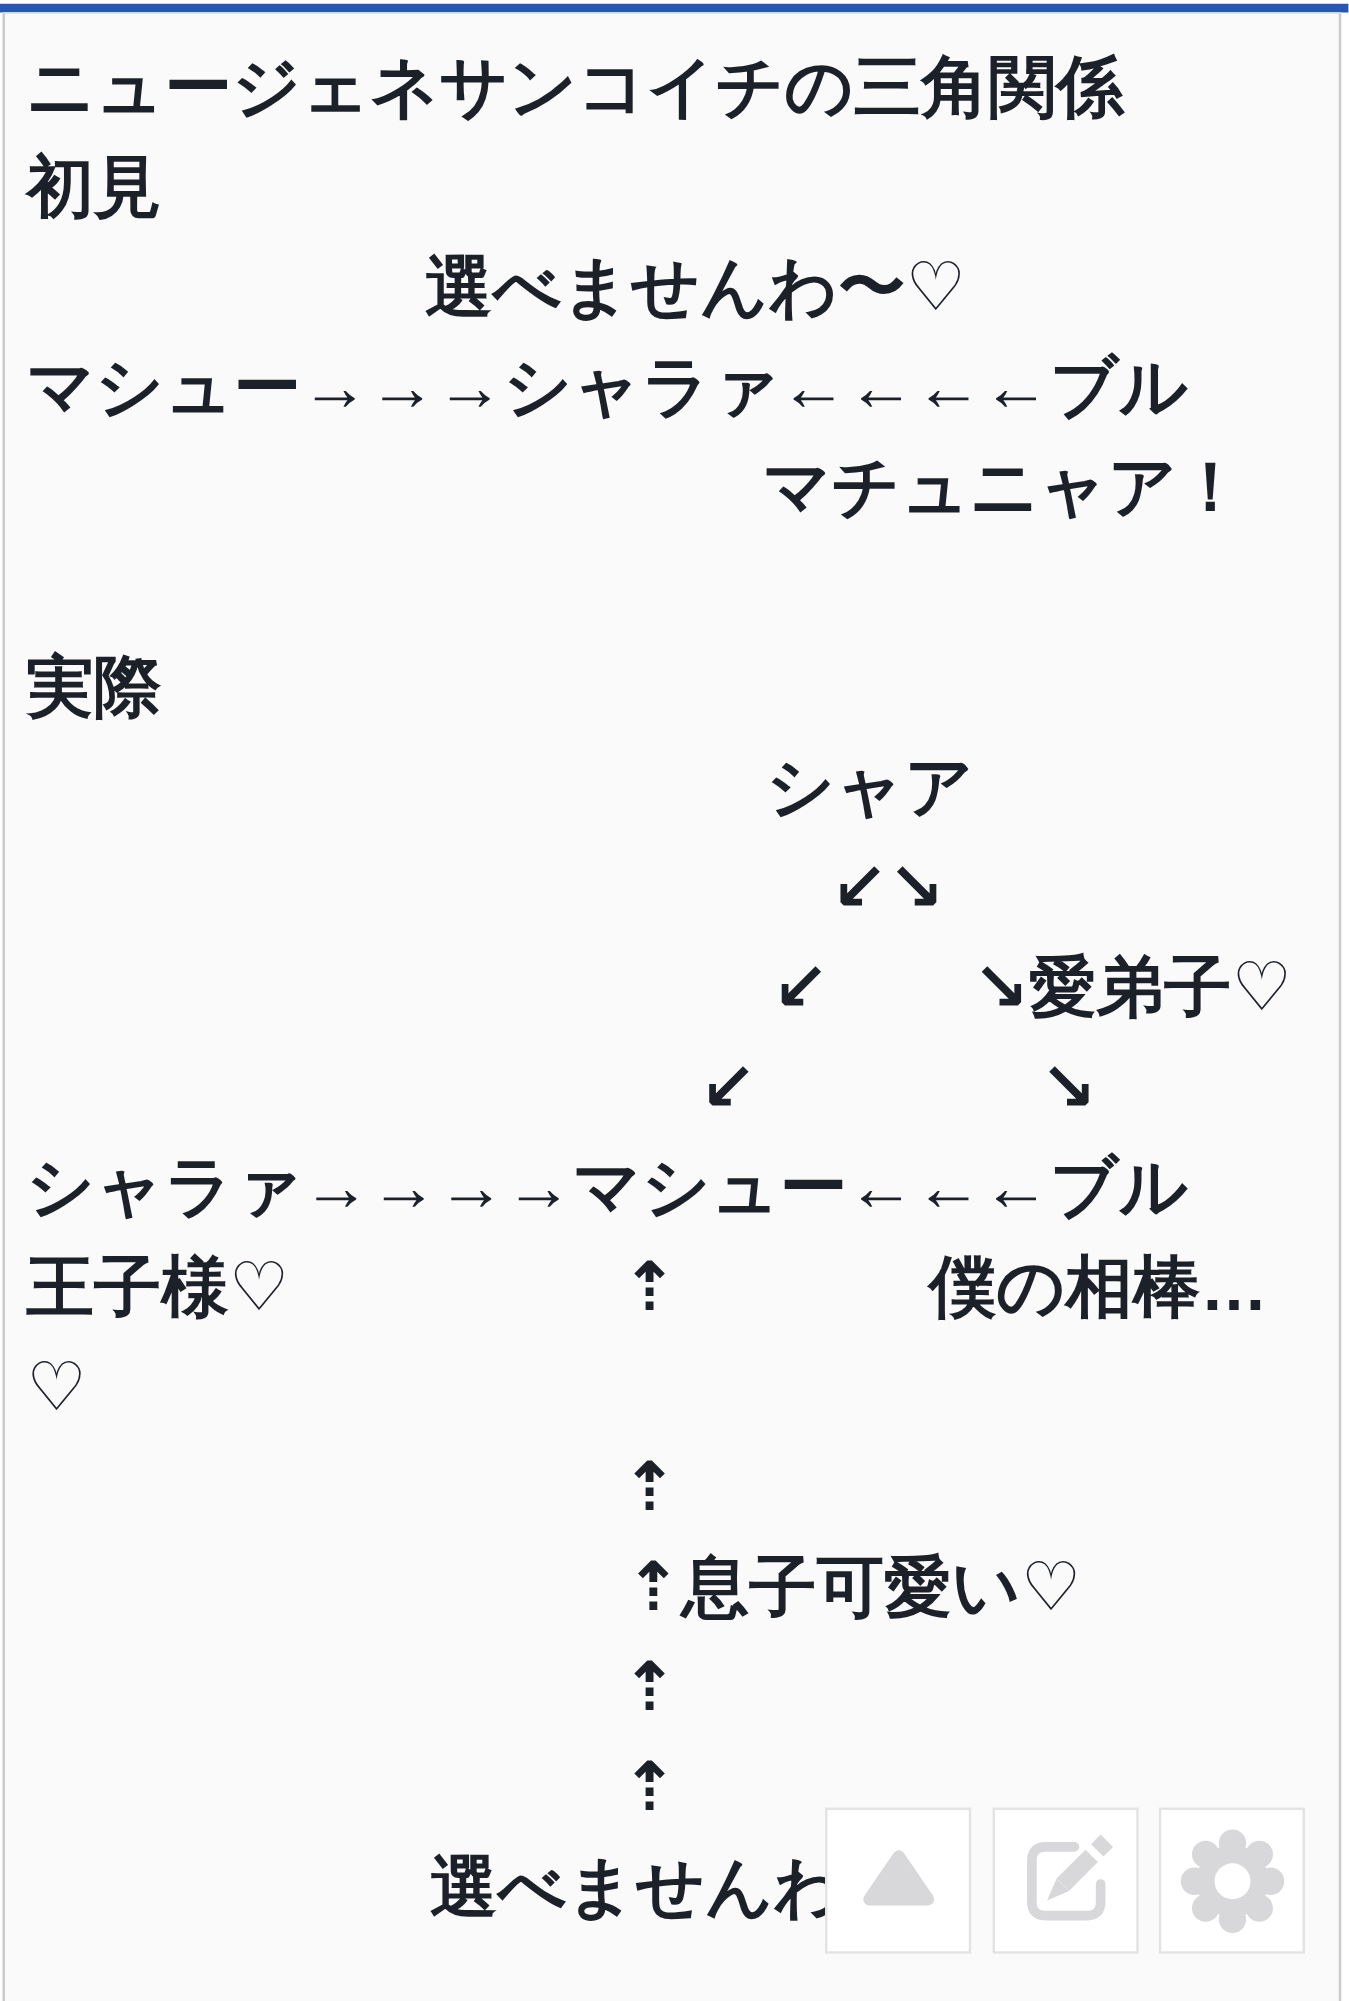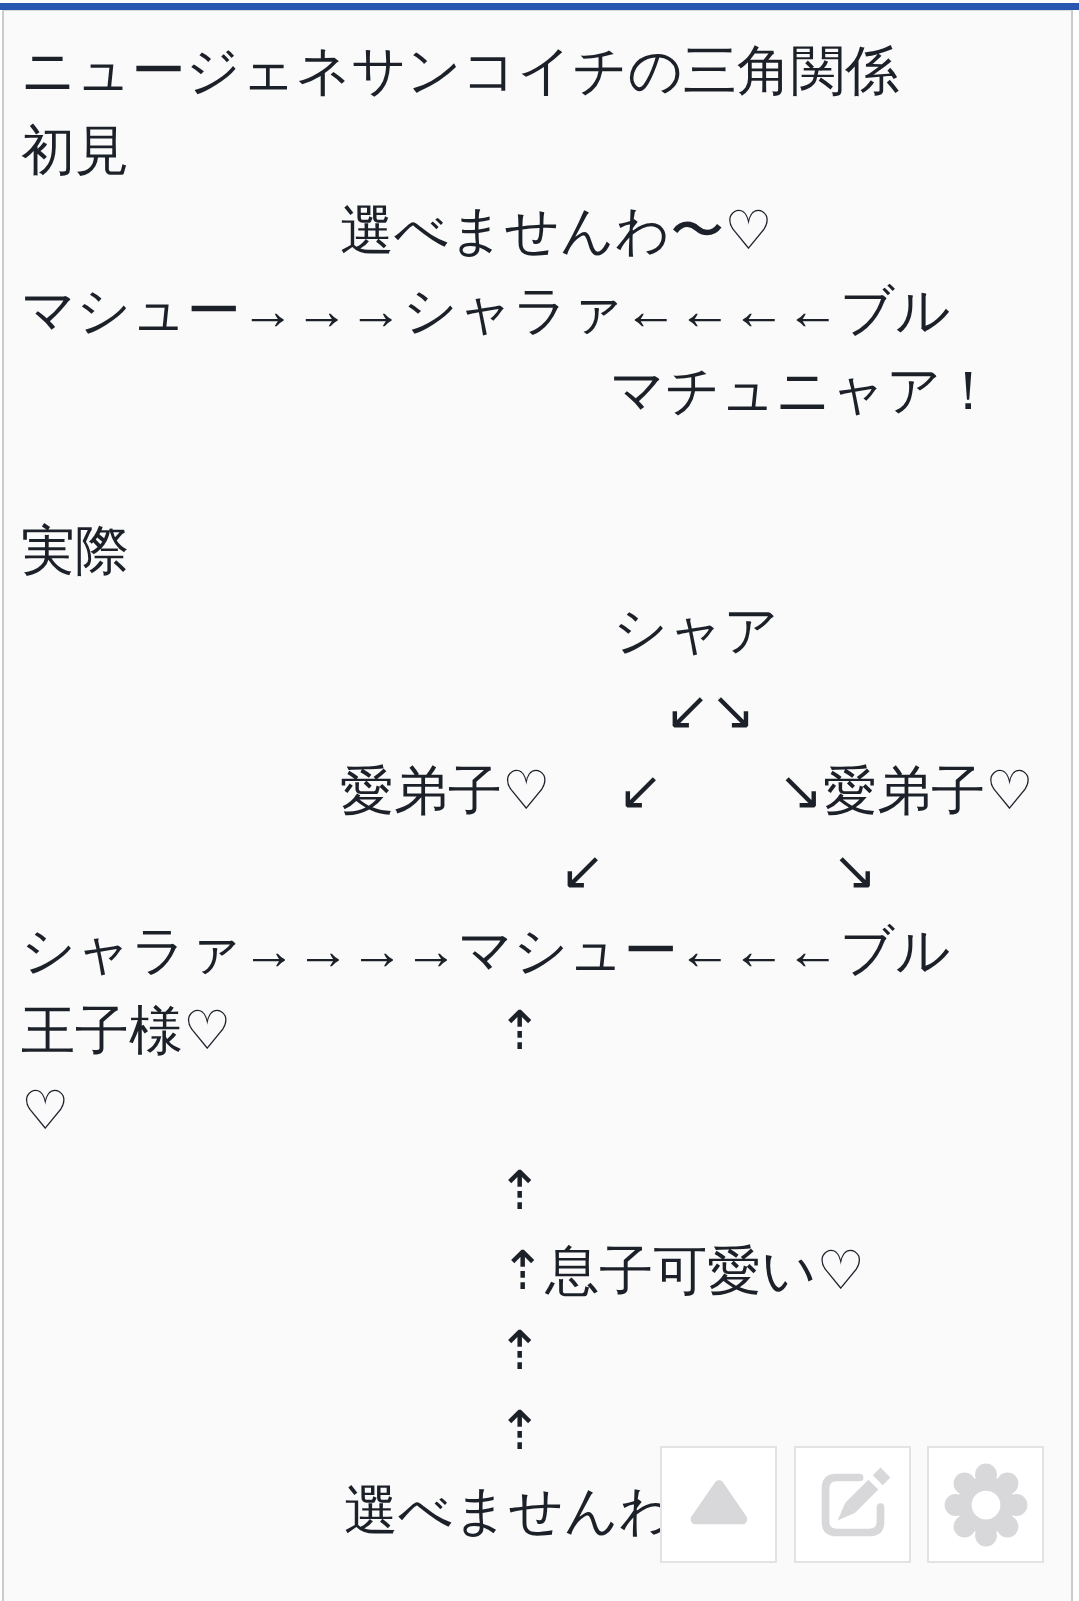--- a/index.html
+++ b/index.html
@@ -22,21 +22,21 @@
     position: absolute;
     left: 2px; top: 10px;
     width: 1071px; height: 1597px;
     background: #fafafa;
     border: 2px solid #cbcbce;
     border-top: 1px solid #d9d9dc;
   }
   .seg {
     position: absolute;
     font-size: 54px;
-    font-weight: 400;
+    font-weight: 700;
     line-height: 80px;
     color: #1c2028;
     white-space: pre;
     z-index: 2;
   }
   .fab {
     position: absolute;
     top: 1446px;
     width: 117px; height: 117px;
     background: #ffffff;
@@ -59,28 +59,28 @@
   <div class="page-frame"></div>
 
   <span class="seg" style="left:21px;  top:30px">ニュージェネサンコイチの三角関係</span>
   <span class="seg" style="left:21px;  top:110px">初見</span>
   <span class="seg" style="left:340px; top:190px">選べませんわ〜♡</span>
   <span class="seg" style="left:21px;  top:270px">マシュー→→→シャラァ←←←←ブル</span>
   <span class="seg" style="left:610px; top:350px">マチュニャア！</span>
   <span class="seg" style="left:21px;  top:510px">実際</span>
   <span class="seg" style="left:613px; top:590px">シャア</span>
   <span class="seg" style="left:665px; top:670px">↙↘</span>
-  <span class="seg" style="left:340px; top:750px">愛弟子♡</span>
   <span class="seg" style="left:618px; top:750px">↙</span>
   <span class="seg" style="left:778px; top:750px">↘愛弟子♡</span>
   <span class="seg" style="left:560px; top:830px">↙</span>
   <span class="seg" style="left:832px; top:830px">↘</span>
   <span class="seg" style="left:21px;  top:990px">王子様♡</span>
   <span class="seg" style="left:21px;  top:910px">シャラァ→→→→マシュー←←←ブル</span>
   <span class="seg" style="left:497px; top:990px">⇡</span>
+  <span class="seg" style="left:743px; top:990px">僕の相棒…</span>
   <span class="seg" style="left:21px;  top:1070px">♡</span>
   <span class="seg" style="left:497px; top:1150px">⇡</span>
   <span class="seg" style="left:500px; top:1230px">⇡息子可愛い♡</span>
   <span class="seg" style="left:497px; top:1310px">⇡</span>
   <span class="seg" style="left:497px; top:1390px">⇡</span>
   <span class="seg" style="left:344px; top:1470px">選べませんわ</span>
 
   <button class="fab" style="left:660px">
     <svg width="72" height="72" viewBox="0 0 80 80">
       <path d="M40,18 L66,56 L14,56 Z" fill="#d8d8da" stroke="#d8d8da" stroke-width="11" stroke-linejoin="round"></path>

